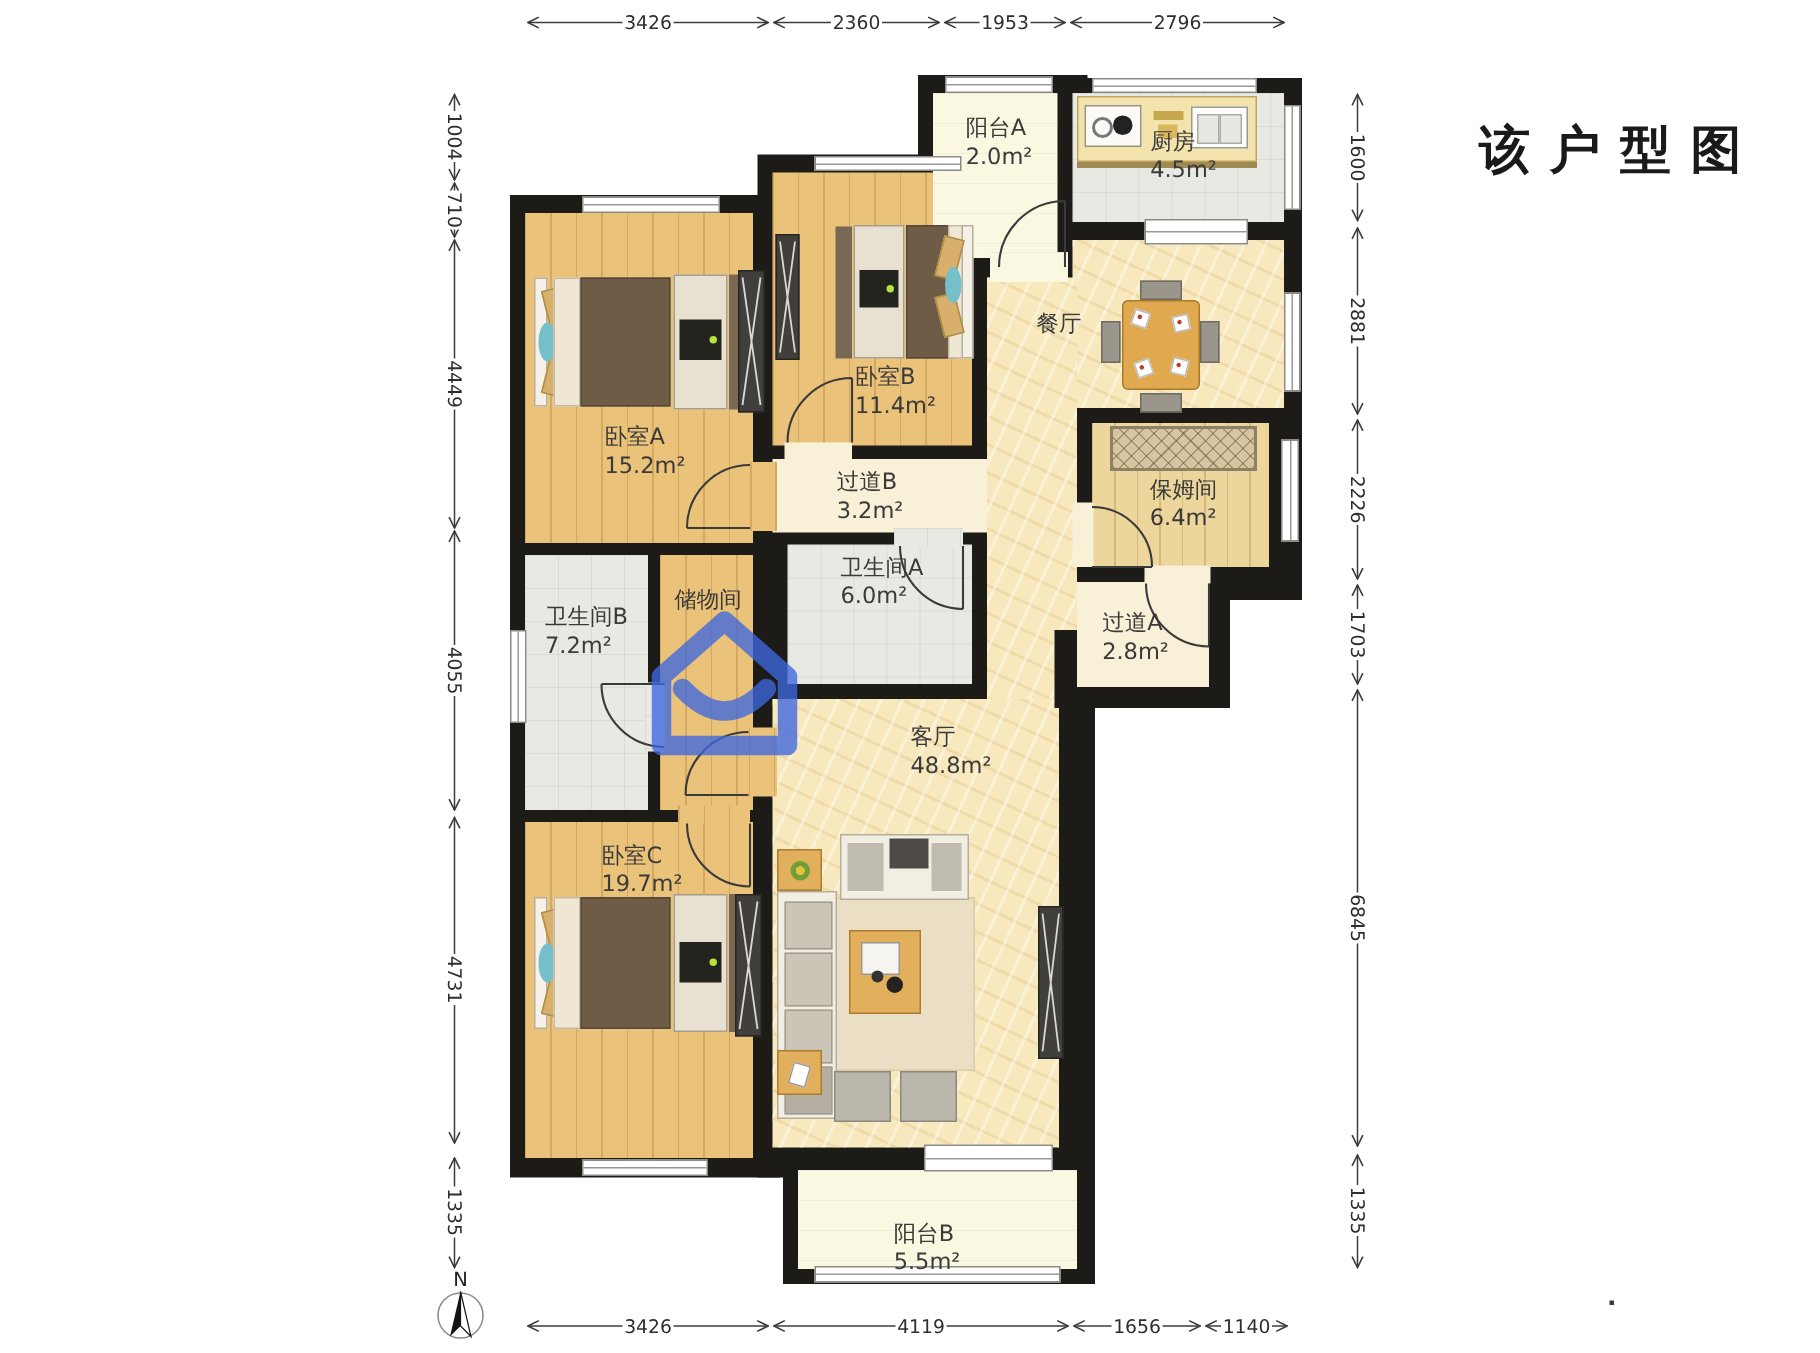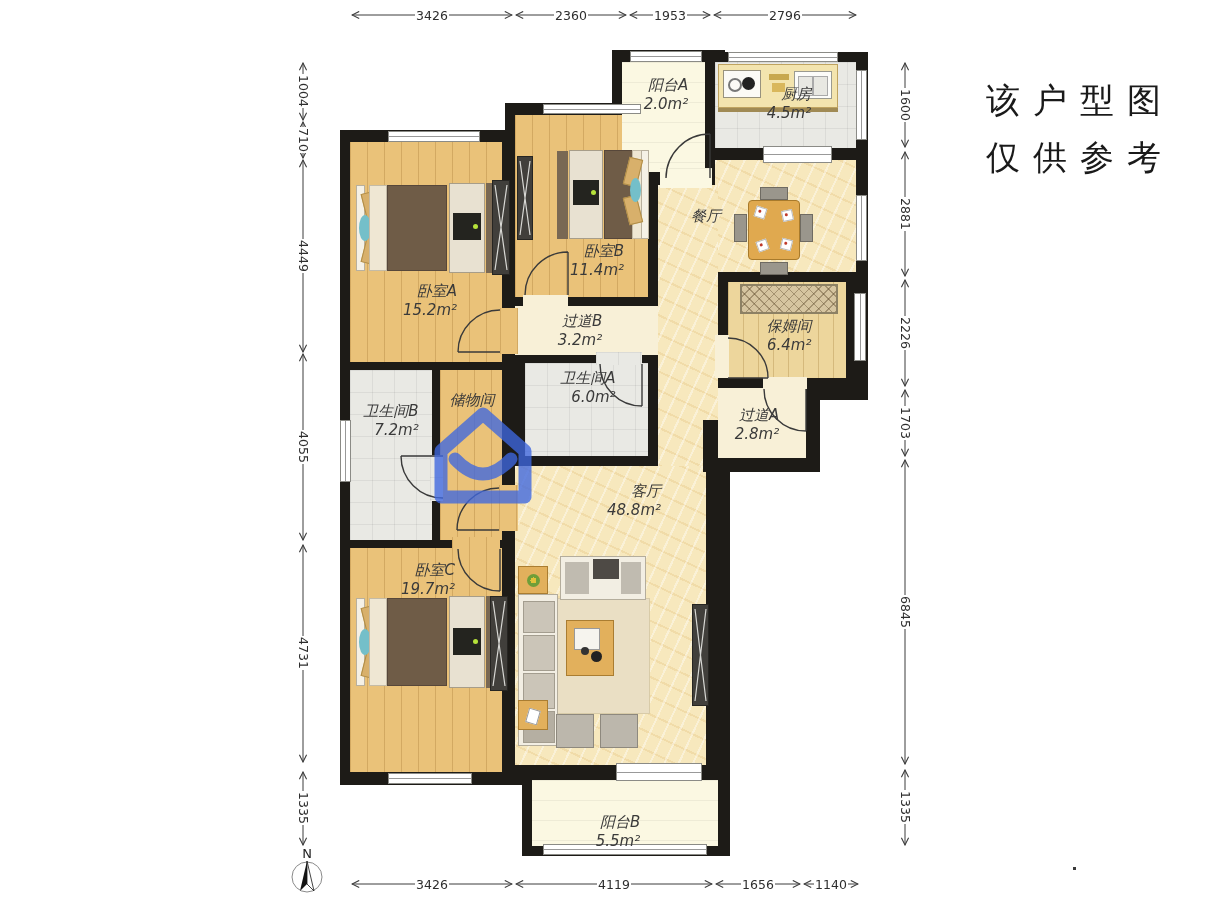--- a/index.html
+++ b/index.html
@@ -14,29 +14,29 @@
   .tile{background-color:#e9e9e4;background-image:linear-gradient(rgba(0,0,0,.06) 1px,transparent 1px),linear-gradient(90deg,rgba(0,0,0,.06) 1px,transparent 1px);background-size:22px 22px;}
   .tan{background-color:#f7e8bd;background-image:repeating-linear-gradient(115deg,rgba(255,255,255,.4) 0px,rgba(255,255,255,.4) 2px,transparent 2px,transparent 13px),repeating-linear-gradient(25deg,rgba(226,190,120,.3) 0px,rgba(226,190,120,.3) 2px,transparent 2px,transparent 17px);}
   .cream{background:#f8f0d7;}
   .balc{background-color:#fbf8e2;background-image:linear-gradient(rgba(0,0,0,.05) 1px,transparent 1px);background-size:20px 20px;}
   .gap{position:absolute;z-index:16;}
   .winH,.winV{position:absolute;z-index:16;background:#fff;border:1px solid #8b8b86;box-sizing:border-box;}
   .winH{background-image:linear-gradient(#999,#999);background-size:100% 1px;background-position:center;background-repeat:no-repeat;}
   .winV{background-image:linear-gradient(90deg,#999,#999);background-size:1px 100%;background-position:center;background-repeat:no-repeat;}
   .furn{position:absolute;z-index:20;box-sizing:border-box;}
   .xw{position:absolute;z-index:20;background:#413f3b;border:1px solid #262522;box-sizing:border-box;}
-  .label{position:absolute;z-index:40;transform:translate(-50%,-50%);text-align:right;color:#3a3a3a;
-         font-size:15px;line-height:19px;white-space:nowrap;font-style:italic;}
+  .label{position:absolute;z-index:40;transform:translate(-50%,-50%);text-align:left;color:#3a3a3a;
+         font-size:15px;line-height:19px;white-space:nowrap;}
   .label span{display:block;}
   .svgo{position:absolute;left:0;top:0;z-index:30;pointer-events:none;}
   .dimtext{font-size:12.5px;fill:#2e2e2e;text-anchor:middle;font-family:"DejaVu Sans",sans-serif;}
   .wmtext{position:absolute;z-index:60;font-weight:700;color:rgba(62,103,223,.75);font-size:58px;letter-spacing:10px;white-space:nowrap;}
   .disclaimer{position:absolute;z-index:60;font-family:"Liberation Serif","DejaVu Serif",serif;color:#1a1a1a;
               font-size:34px;letter-spacing:13px;line-height:57px;white-space:nowrap;}
-  .disclaimer span{display:block;}
+  .disclaimer span{display:block;font-weight:bold;}
   .north-n{position:absolute;z-index:40;font-size:13px;color:#222;transform:translate(-50%,0);}
   .tvdot{position:absolute;right:3px;top:40%;width:5px;height:5px;border-radius:50%;background:#b6e23a;}
   .plate{position:absolute;width:9px;height:9px;background:#fff;border:1px solid #bbb;}
   .plate i{position:absolute;left:2px;top:2px;width:3px;height:3px;border-radius:50%;background:#c0392b;}
   .hatch{background-color:#d6c5a0;background-image:repeating-linear-gradient(45deg,rgba(90,70,40,.4) 0 1px,transparent 1px 7px),repeating-linear-gradient(-45deg,rgba(90,70,40,.4) 0 1px,transparent 1px 7px);border:2px solid #8d8164;}
 </style>
 </head>
 <body>
 
 <div class="stage">
@@ -383,19 +383,18 @@
 
   <svg class="abs" style="left:428px;top:403px;z-index:60;" width="110" height="104" viewBox="0 0 110 104">
     <g fill="none" stroke="rgba(62,103,223,0.78)" stroke-width="13" stroke-linejoin="round" stroke-linecap="round">
       <path d="M13,94 L13,48 L55,11 L97,48 L97,94 Z"></path>
       <path d="M27,56 Q55,86 83,56"></path>
     </g>
   </svg>
 
   <div class="disclaimer" style="left:986px;top:72px;">
     <span>该户型图</span>
-    <span>仅供参考</span>
   </div>
 
   <div class="north-n" style="left:307px;top:846px;">N</div>
   <div class="abs" style="left:1073px;top:867px;width:3px;height:3px;background:#3a3a3a;z-index:40;"></div>
 
 </div>
 
 </body></html>

